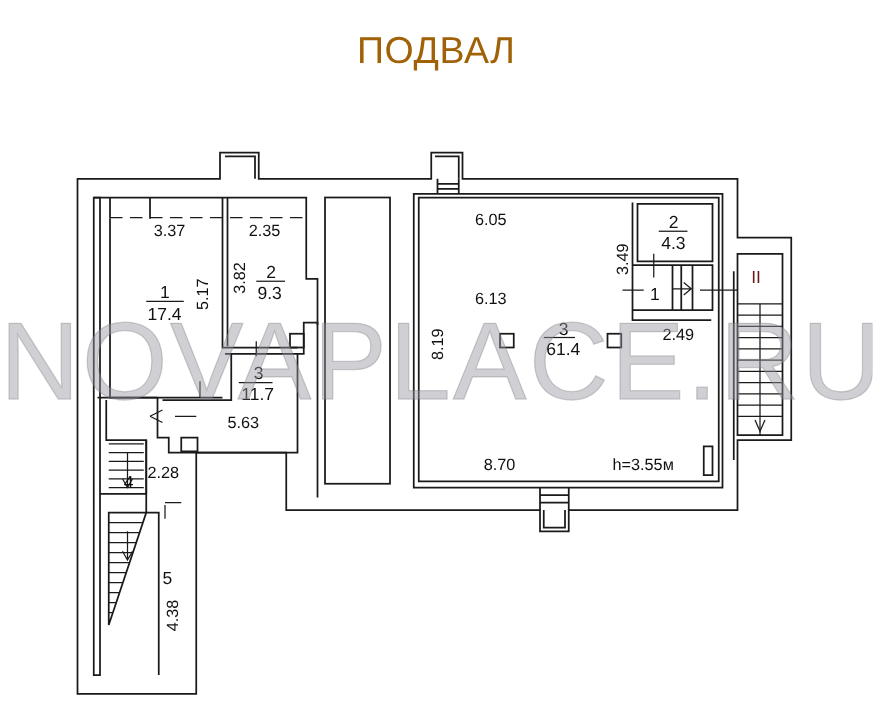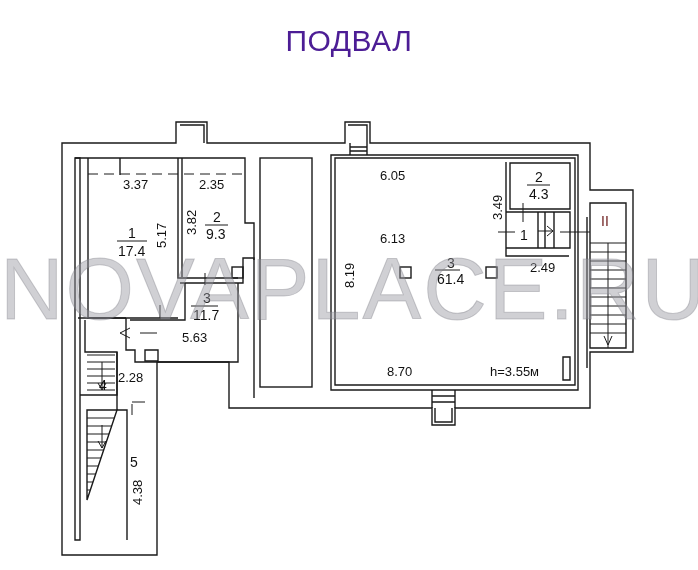--- a/index.html
+++ b/index.html
@@ -1,17 +1,17 @@
 <!DOCTYPE html>
 <html><head>
 <meta charset="utf-8">
 <style>
   html, body { margin: 0; padding: 0; background: #ffffff; }
   body { width: 698px; height: 570px; position: relative; overflow: hidden; font-family: "Liberation Sans", sans-serif; }
-  .title { position: absolute; left: 0; top: 24px; width: 698px; text-align: center; font-size: 30px; color: #4c1d95; letter-spacing: 0.5px; }
+  .title { position: absolute; left: 0; top: 24px; width: 698px; text-align: center; font-size: 30px; color: #a16207; letter-spacing: 0.5px; }
   svg { position: absolute; left: 0; top: 0; }
   .w { fill: none; stroke: #1a1a1a; stroke-width: 1.4; }
   .t { stroke: #1a1a1a; stroke-width: 1; fill: none; }
   .lbl { font-family: "Liberation Sans", sans-serif; font-size: 13px; fill: #111; }
   .rn  { font-family: "Liberation Sans", sans-serif; font-size: 14px; fill: #111; }
   .roman { font-family: "Liberation Sans", sans-serif; font-size: 14px; fill: #6b1a1a; }
   .wm { position: absolute; left: 0; top: 238px; width: 698px; text-align: right; font-size: 88px; font-weight: normal; color: rgba(150,150,160,0.45); letter-spacing: 2px; pointer-events: none; -webkit-text-stroke: 1px rgba(120,120,130,0.35); }
 </style>
 </head>
 <body>

